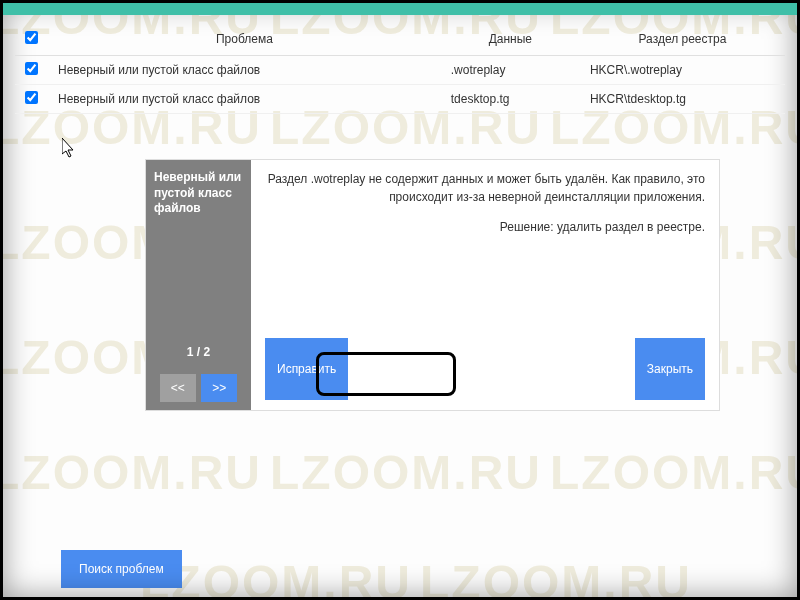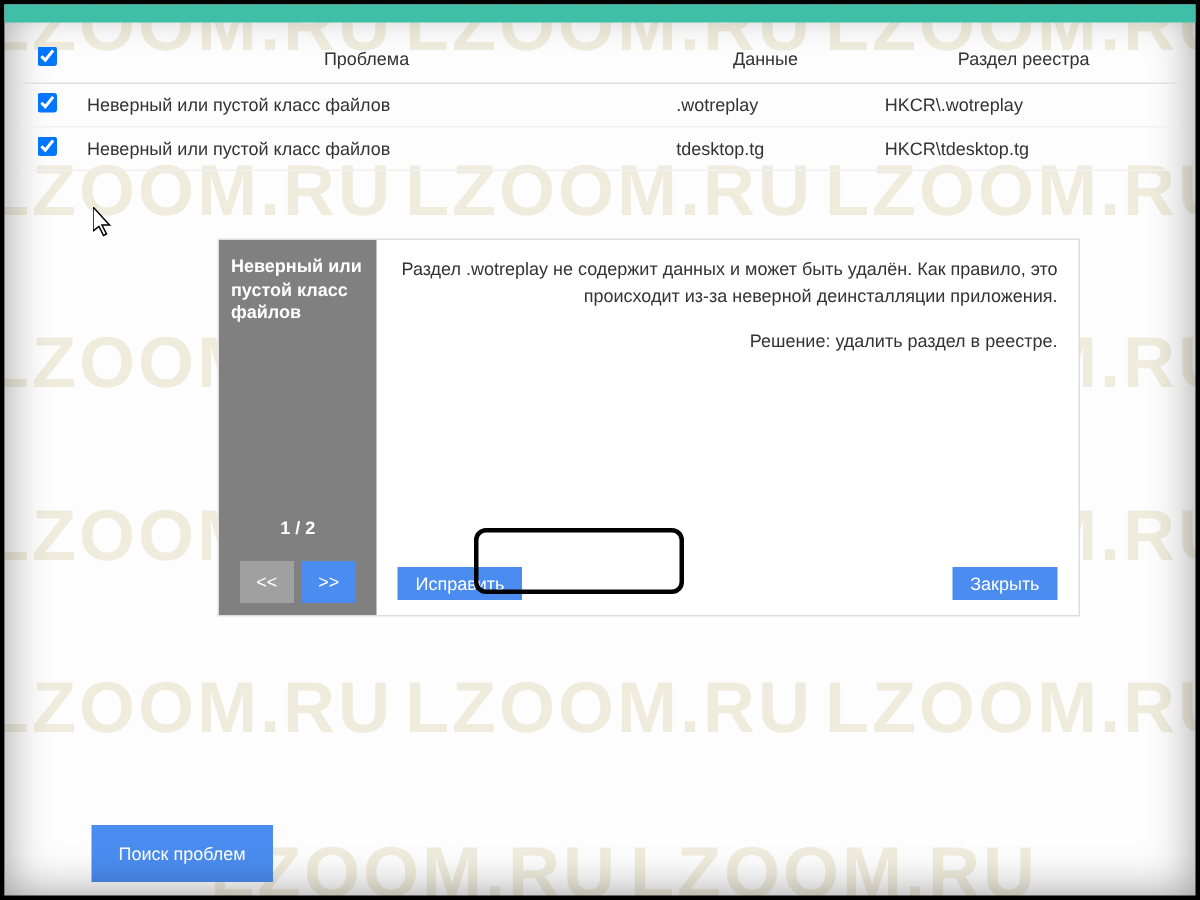--- a/index.html
+++ b/index.html
@@ -119,21 +119,21 @@
     .details-actions {
       display: flex;
       gap: 4px;
       align-items: center;
       padding-top: 8px;
     }
     .btn {
       background: #4a8cf0;
       color: #fff;
       border: none;
-      padding: 4px 12px;
+      padding: 24px 12px;
       font-size: 12px;
       cursor: pointer;
     }
     .btn-close { margin-left: auto; }
     .highlight-box {
       position: absolute;
       border: 3px solid #000;
       border-radius: 8px;
       pointer-events: none;
       z-index: 10;

